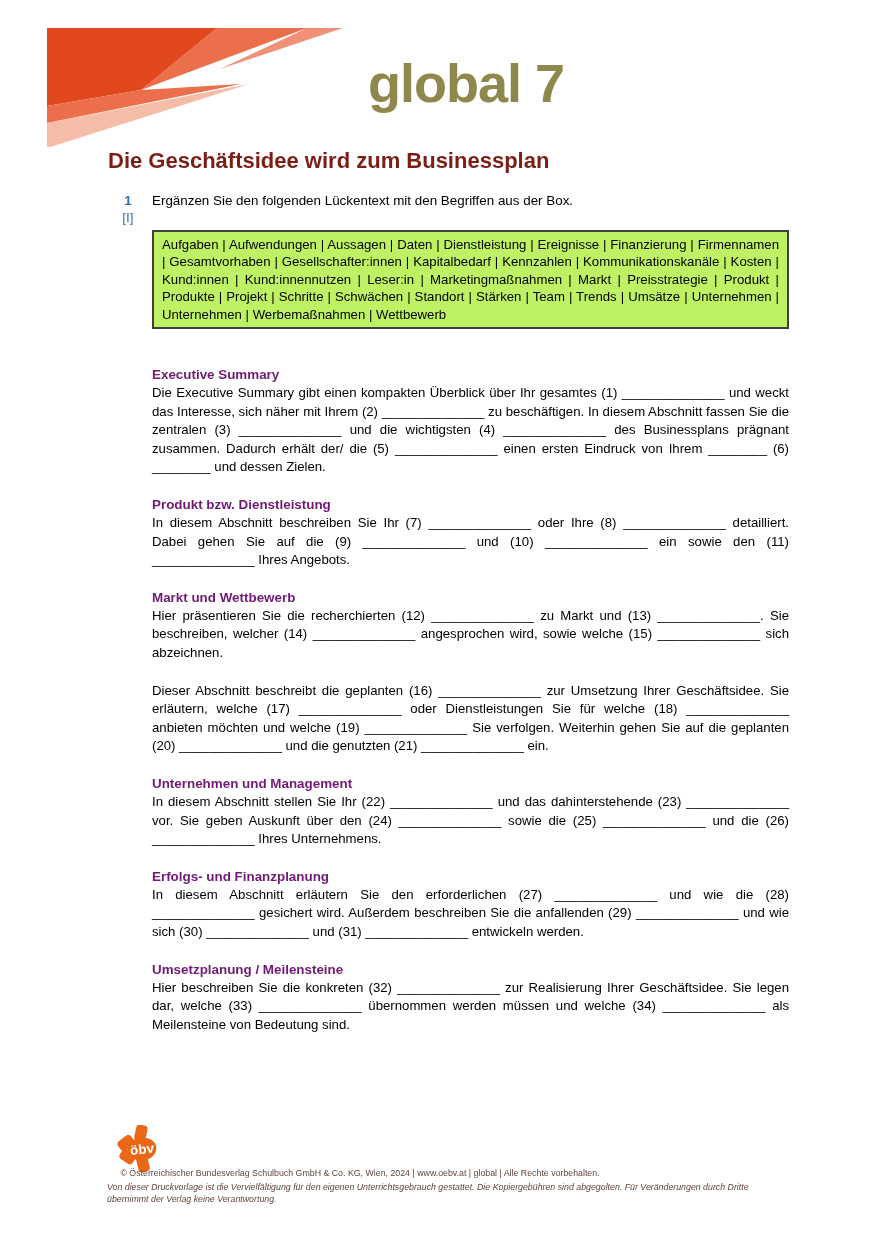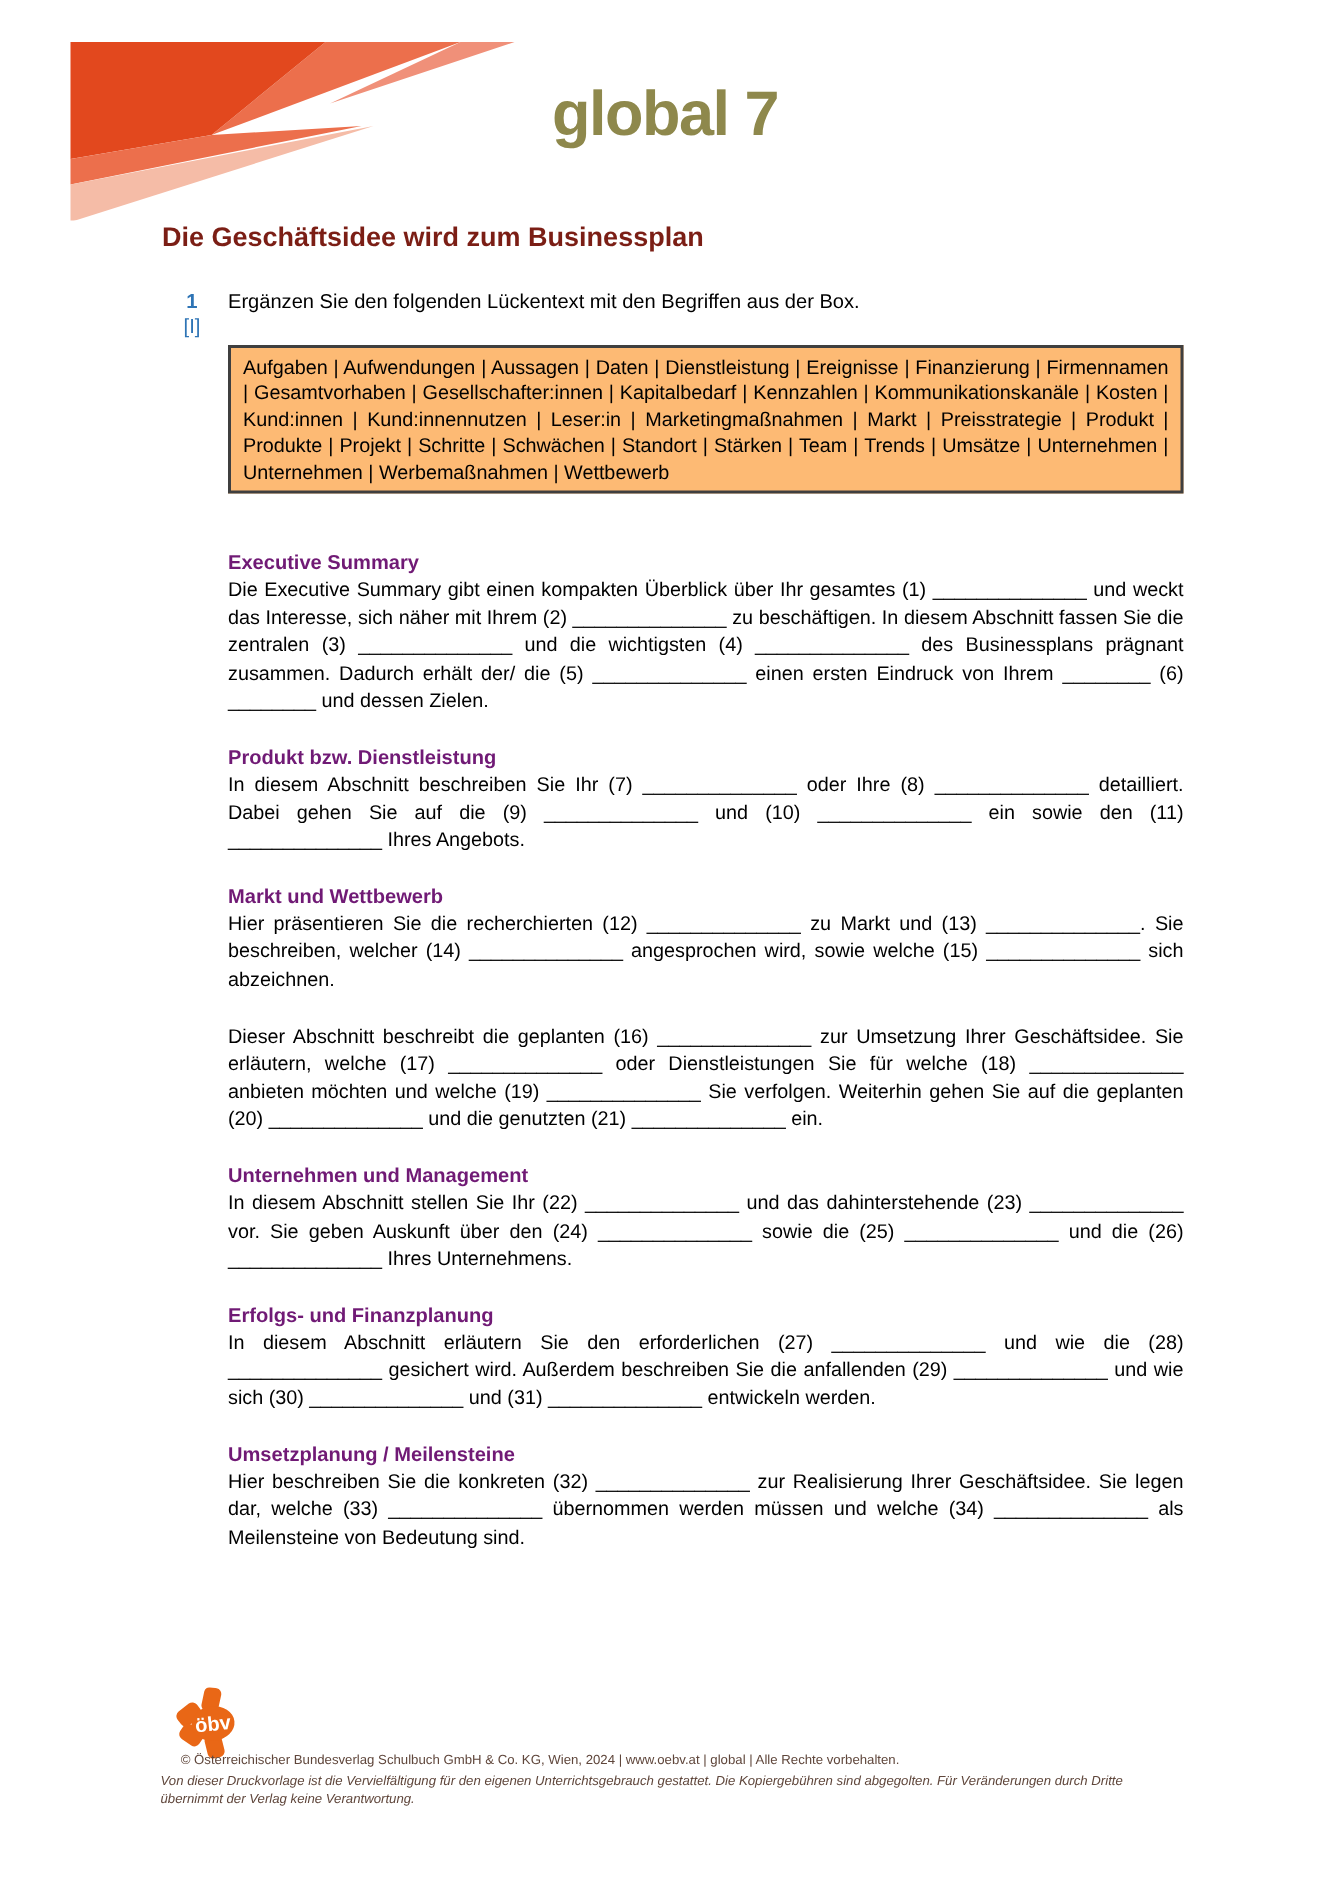--- a/index.html
+++ b/index.html
@@ -3,38 +3,38 @@
 <meta charset="utf-8">
 <style>
   html,body{margin:0;padding:0;background:#ffffff;}
   .page{
     position:relative;width:890px;height:1259px;background:#ffffff;
     font-family:"Liberation Sans",sans-serif;color:#000;overflow:hidden;
   }
   
   .corner-logo{position:absolute;left:45px;top:27px;width:300px;height:120px;}
   .brand{
-    position:absolute;left:368px;top:52px;font-size:42px;font-weight:bold;
+    position:absolute;left:368px;top:52px;font-size:54px;font-weight:bold;
     color:#8E884C;letter-spacing:-1px;
   }
   .doc-title{
-    position:absolute;left:108px;top:148px;font-size:18px;font-weight:bold;
+    position:absolute;left:108px;top:148px;font-size:22px;font-weight:bold;
     color:#7B1E15;
   }
   
   .content{position:absolute;left:152px;top:192px;width:637px;}
   .exercise-marker{
     position:absolute;left:-40px;top:0;width:32px;text-align:center;
     color:#2E74B5;font-size:13.5px;line-height:17px;
   }
   .exercise-marker .num{font-weight:bold;display:block;}
   .exercise-marker .tag{display:block;}
   .instruction{font-size:13.4px;line-height:17px;}
   .word-box{
-    margin-top:21px;border:2px solid #3f3f3f;background:#fdba74;
+    margin-top:21px;border:2px solid #3f3f3f;background:#bef264;
     padding:4px 8px;font-size:13.2px;line-height:17.4px;text-align:justify;
   }
   .sections{margin-top:37px;}
   .section{margin-bottom:19px;}
   .section h3{margin:0;font-size:13.4px;line-height:18px;font-weight:bold;color:#701a75;}
   .section p{margin:0;font-size:13.2px;line-height:18.6px;text-align:justify;}
   
   .oebv-logo{position:absolute;left:117px;top:1125px;width:48px;height:48px;}
   .footer-copyright{
     position:absolute;left:0;top:1168px;width:720px;text-align:center;

